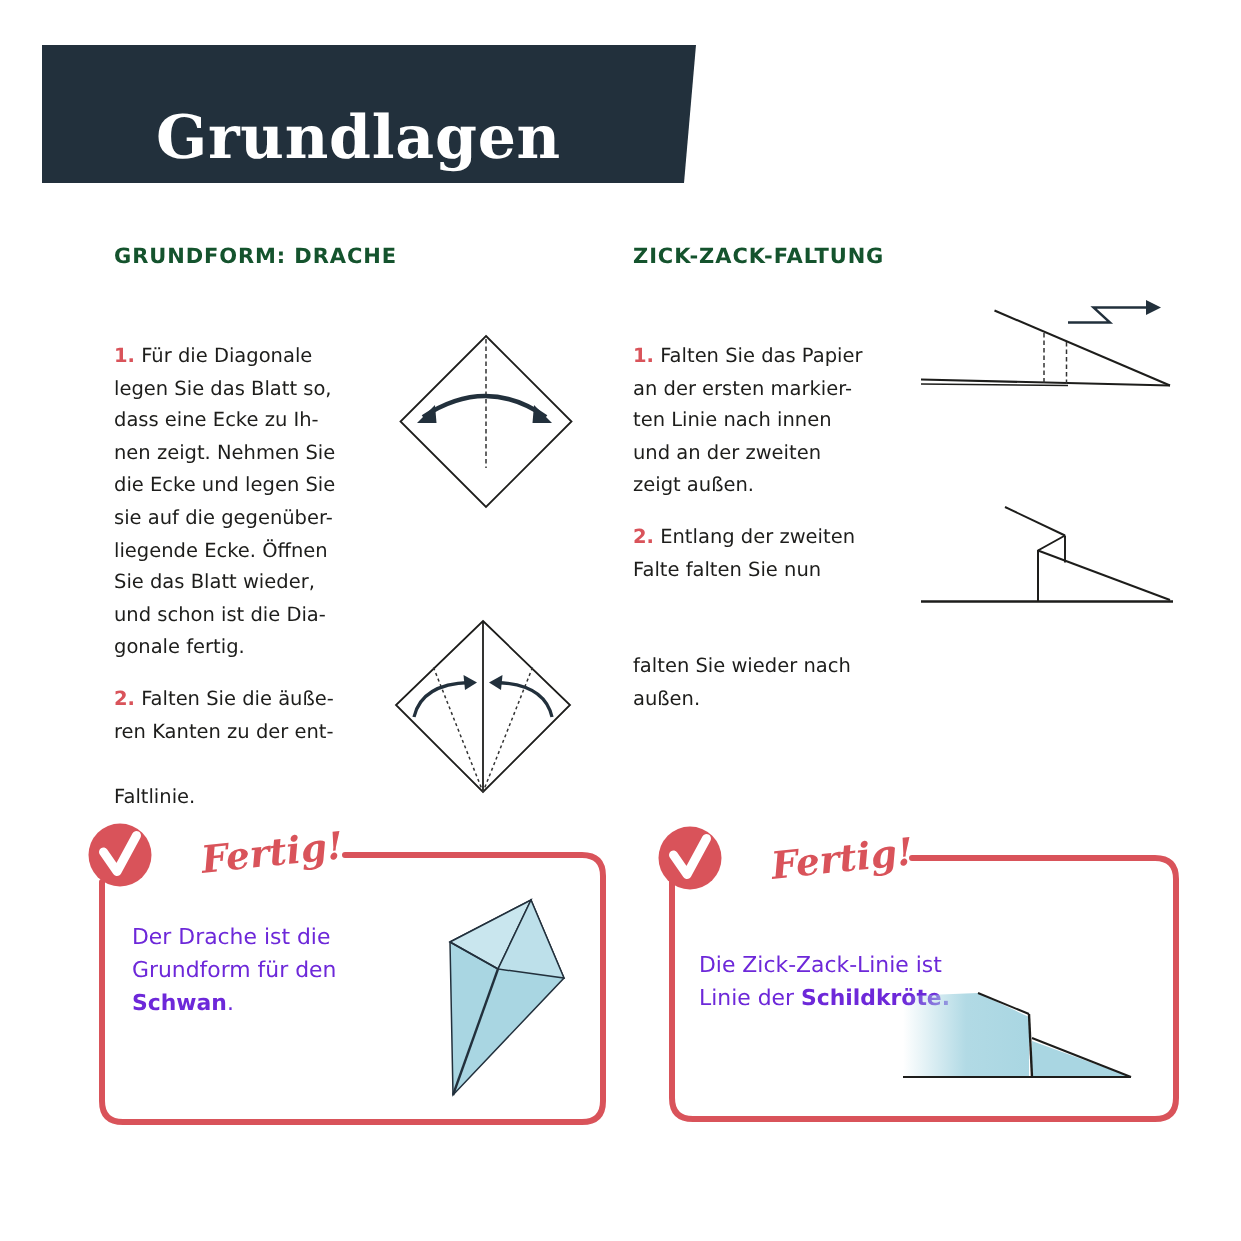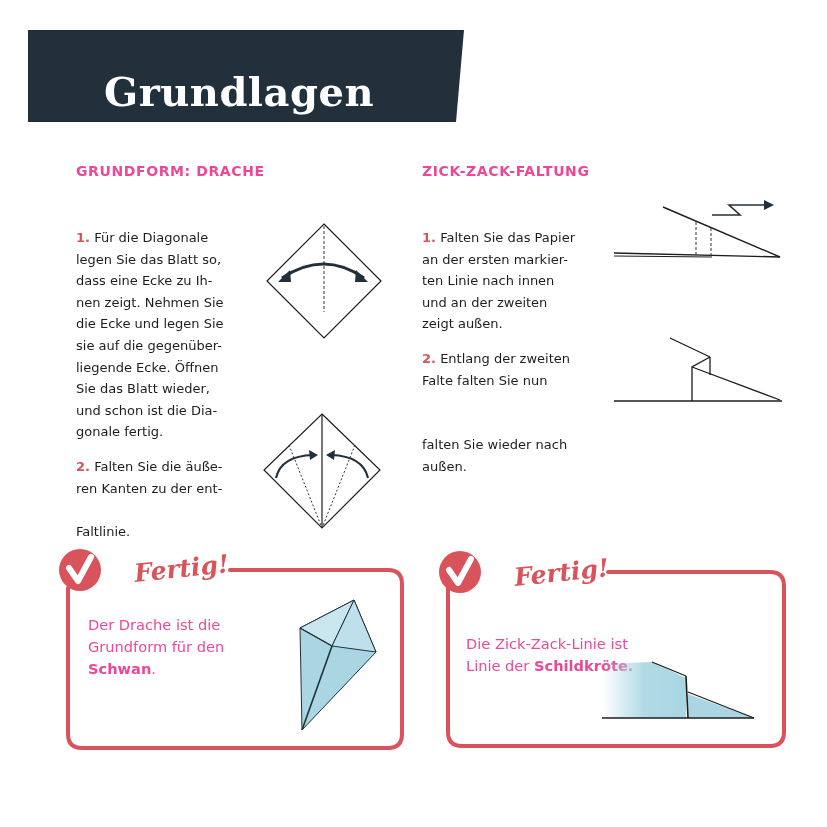--- a/index.html
+++ b/index.html
@@ -3,29 +3,29 @@
 <meta charset="utf-8">
 <style>
   html, body { margin:0; padding:0; }
   body { width:827px; height:827px; background:#ffffff; position:relative; overflow:hidden;
          font-family:"DejaVu Sans", sans-serif; color:#1d1d1b; }
   .banner { position:absolute; left:0; top:30px; width:436px; height:72px;margin-left:28px; }
   .banner svg { position:absolute; left:0; top:0; }
   .banner-title { position:absolute; left:76px; top:42px; font-family:"DejaVu Serif", serif;
          font-weight:bold; font-size:40px; color:#ffffff; letter-spacing:0.5px; line-height:1; }
   .section-head { position:absolute; font-weight:bold; font-size:14px; letter-spacing:0.6px;
-         color:#ec4899; line-height:1; }
+         color:#14532d; line-height:1; }
   .step { position:absolute; font-size:13px; line-height:21.6px; color:#1d1d1b;margin-top:28px; }
   .step .num { color:#d9535a; font-weight:bold; }
   .diagram { position:absolute; }
   .box { position:absolute; }
   .box svg.frame { position:absolute; left:0; top:0; }
   .fertig { position:absolute; font-family:"DejaVu Serif", serif; font-style:italic; font-weight:bold;
          color:#d9535a; font-size:25px; line-height:1; transform:rotate(-6deg); }
-  .box-text { position:absolute; font-size:14.6px; line-height:22px; color:#ec4899; }
+  .box-text { position:absolute; font-size:14.6px; line-height:22px; color:#6d28d9; }
   .box-text b { font-weight:bold; }
 </style>
 </head>
 <body>
 
 <div class="banner">
   <svg width="436" height="92" viewBox="0 0 436 92">
     <polygon points="0,0 436,0 428,92 0,92" fill="#22303c"></polygon>
   </svg>
   <div class="banner-title">Grundlagen</div>

